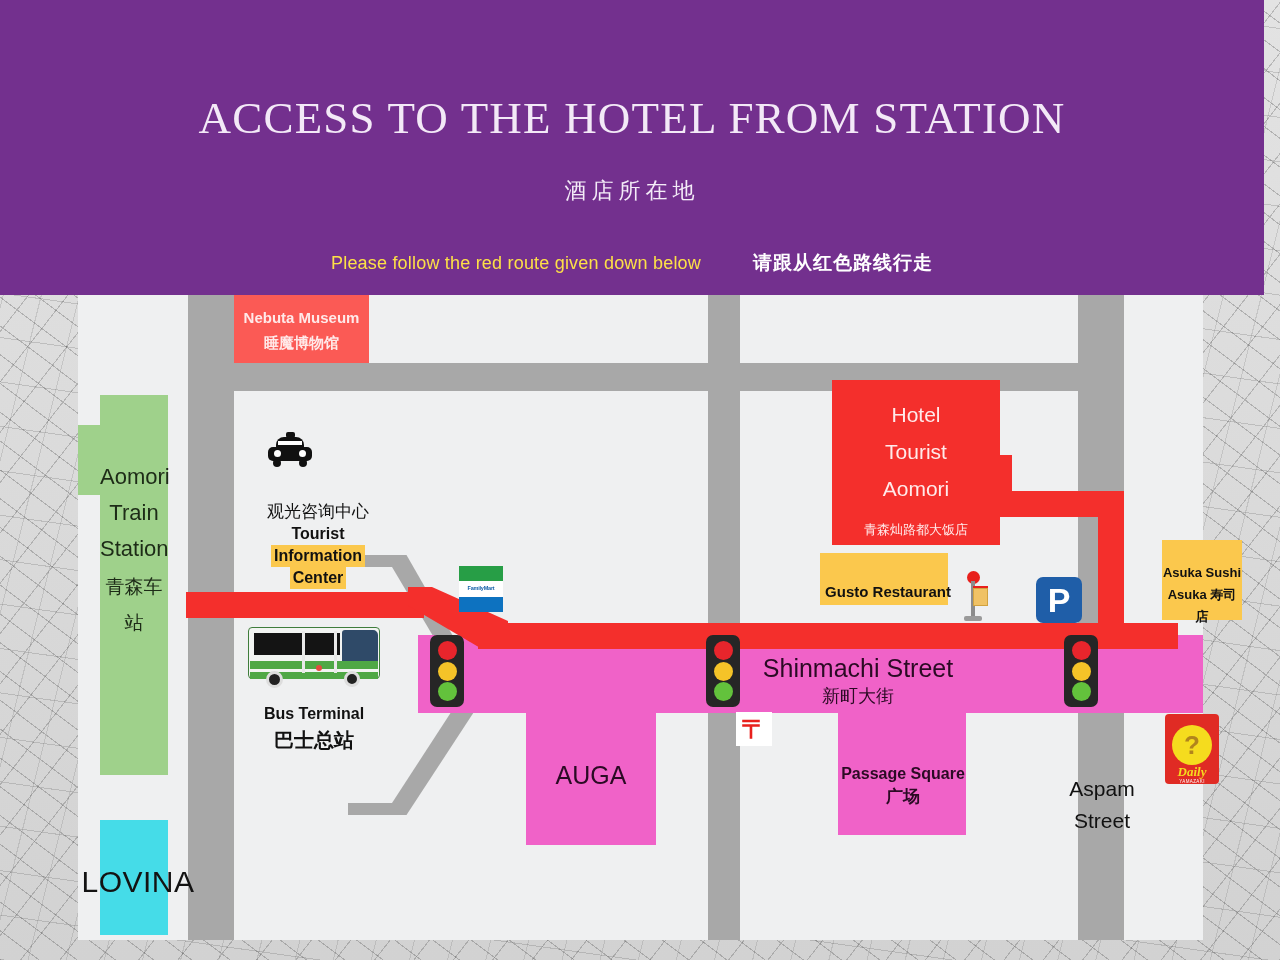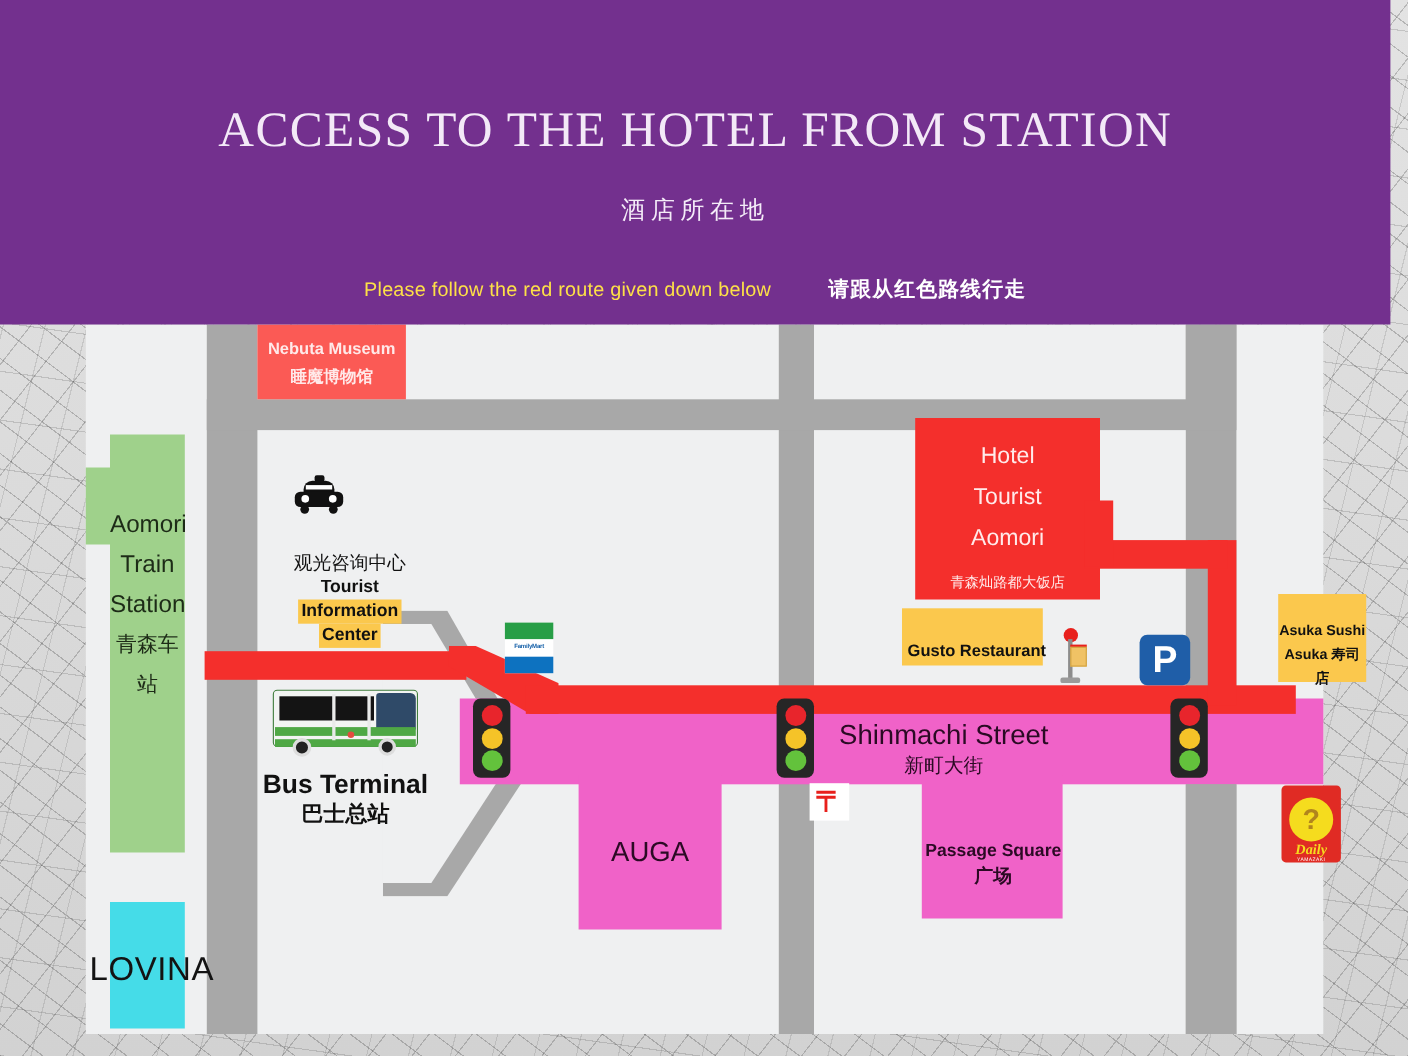--- a/index.html
+++ b/index.html
@@ -277,21 +277,21 @@
       <div class="b-front"></div>
     <div class="b-green1"></div>
       <div class="b-green2"></div>
     <div class="b-door"></div>
       <div class="b-door2"></div>
       <div class="b-lamp"></div>
     <div class="b-w1"></div>
       <div class="b-w2"></div>
   </div>
   <div class="chip" style="left:146px;top:405px;width:180px;">
-    <div style="font-size:24px;font-weight:700;color:#111;line-height:27px;">Bus Terminal</div>
+    <div style="font-size:16px;font-weight:700;color:#111;line-height:27px;">Bus Terminal</div>
     <div style="font-size:20px;font-weight:700;color:#111;line-height:27px;">巴士总站</div>
   </div>
 
   <div id="familymart" style="left:381px;top:271px;">
     <div class="fm-g"></div>
     <div class="fm-t">FamilyMart</div>
     <div class="fm-b"></div>
   </div>
 
   <div class="block" style="left:754px;top:85px;width:168px;height:165px;background:#F42F2C;">
@@ -344,20 +344,24 @@
   <div class="blk-label" style="left:448px;top:466px;width:130px;font-size:25px;color:#2b0a24;">AUGA</div>
 
   <div class="chip" style="left:750px;top:468px;width:150px;">
     <div style="font-size:16px;font-weight:700;color:#2b0a24;line-height:22px;">Passage Square</div>
     <div style="font-size:17px;font-weight:700;color:#2b0a24;">广场</div>
   </div>
 
   <div id="post" style="left:658px;top:417px;">〒</div>
 
   <div class="road" style="left:1000px;top:418px;width:46px;height:227px;"></div>
+  <div class="chip" style="left:960px;top:478px;width:128px;">
+    <div style="font-size:21px;color:#111;line-height:32px;">Aspam</div>
+    <div style="font-size:21px;color:#111;line-height:32px;">Street</div>
+  </div>
 
   <div id="daily" style="left:1087px;top:419px;justify-content:flex-end;">
     <div class="d-circle"></div>
     <div class="d-word">Daily</div>
     <div class="d-sub">YAMAZAKI</div>
   </div>
 
   <div class="tl" style="left:352px;top:340px;">
     <i class="r"></i>
       <i class="y"></i>

